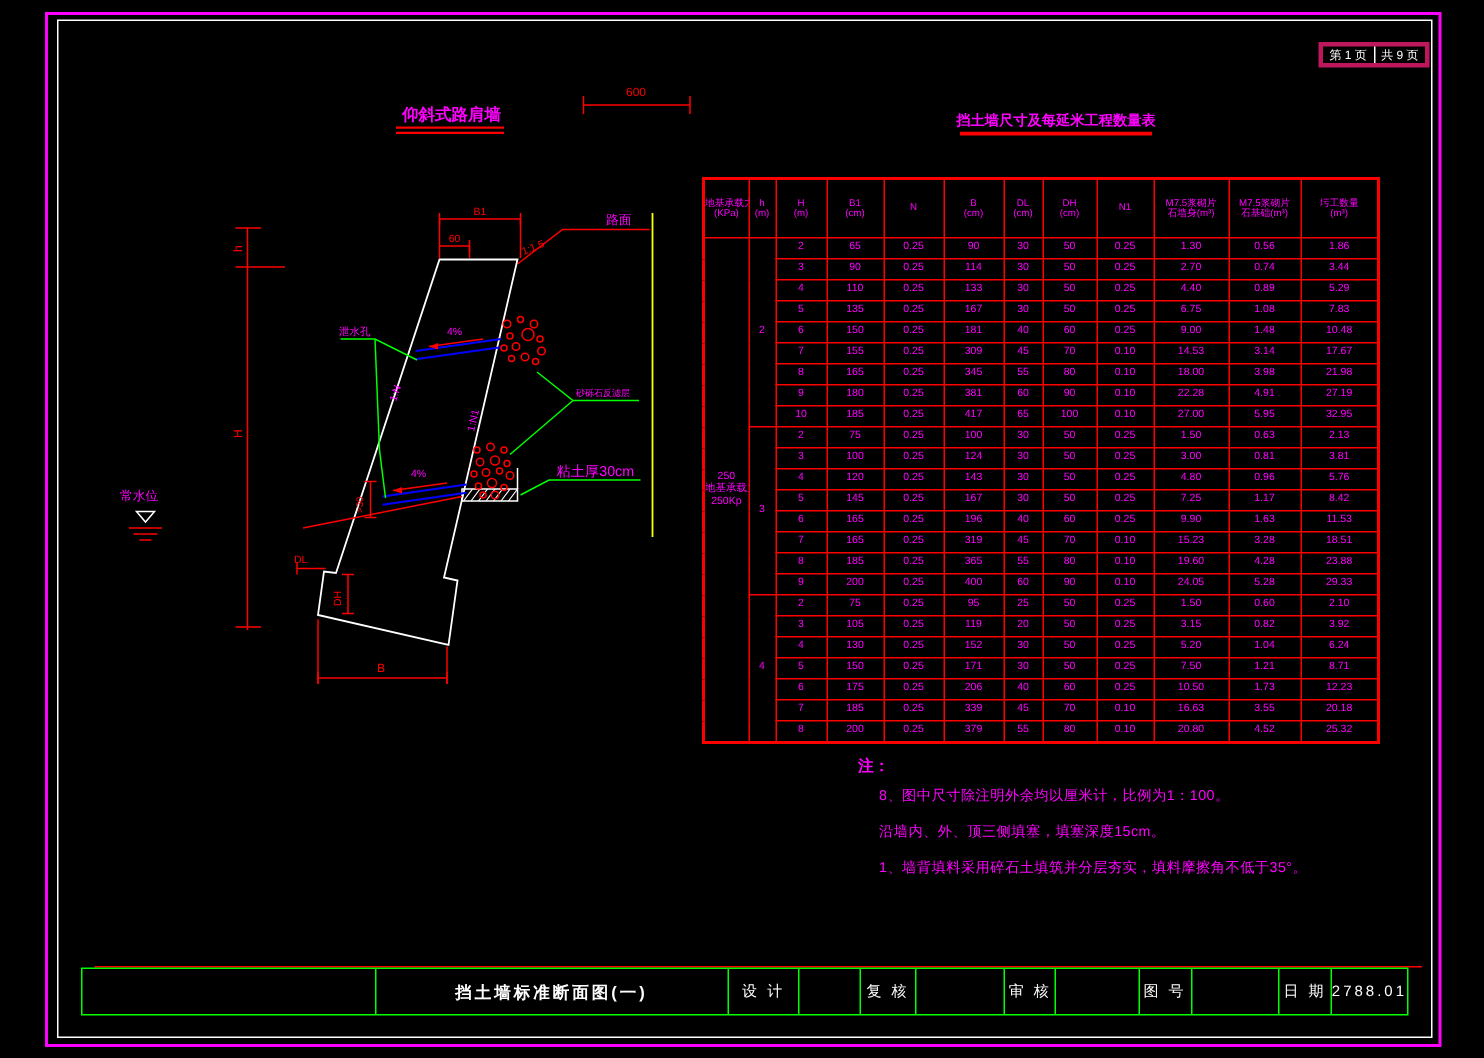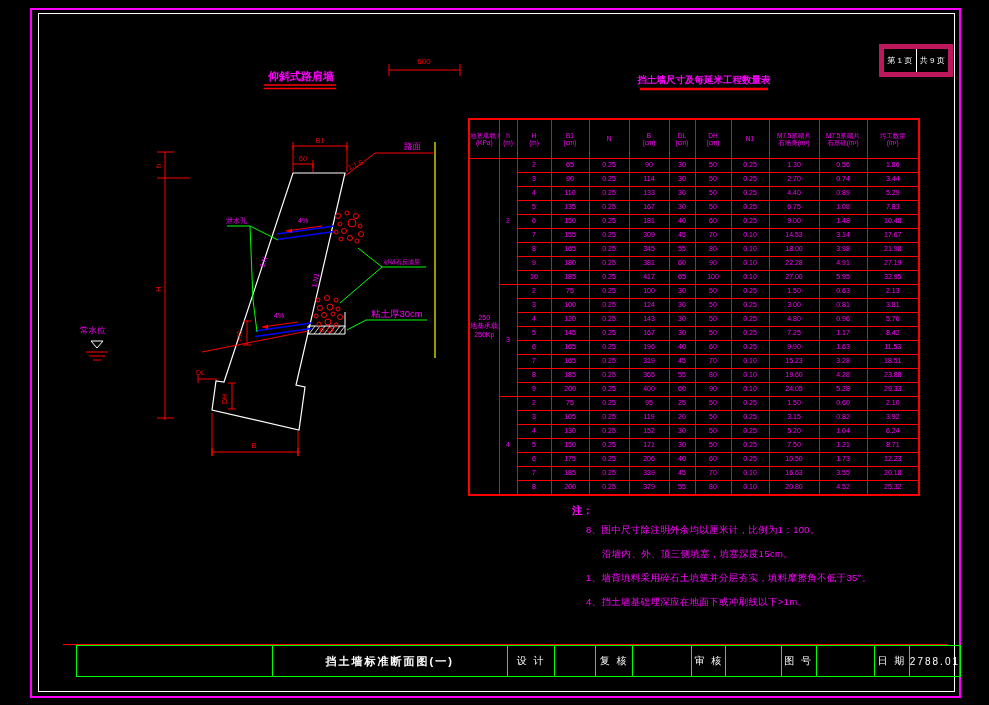--- a/index.html
+++ b/index.html
@@ -14,32 +14,32 @@
             border:2px solid #ff0000;}
   table.qty th,table.qty td{border:1px solid #ff0000;color:#ff00ff;text-align:center;
             padding:0;font-size:7px;line-height:1.15;overflow:hidden;white-space:nowrap;}
   table.qty thead th{height:38px;font-weight:normal;font-size:6.5px;}
   table.qty tbody td{height:13px;font-size:7px;}
   td.cap-cell{font-size:5.5px;white-space:normal;}
   
   .notes{position:absolute;left:572px;top:504px;width:350px;z-index:3;color:#ff00ff;font-size:9.5px;}
   .notes .note-title{font-size:10.5px;font-weight:bold;margin-bottom:6px;}
   .note-line{margin:0 0 11px 14px;letter-spacing:0.3px;}
-  .note-line.cont{margin-left:30px;}
+  .note-line.cont{margin-left:14px;}
   
   .tbar-redline{position:absolute;left:63px;top:644px;width:885px;height:0;border-top:1px solid #ff0000;z-index:3;}
-  .titlebar{position:absolute;left:76px;top:645px;width:885px;height:32px;border:1px solid #00ff00;
+  .titlebar{position:absolute;left:54px;top:645px;width:885px;height:32px;border:1px solid #00ff00;
             box-sizing:border-box;display:flex;z-index:3;text-align:center;}
   .titlebar .cell{height:100%;box-sizing:border-box;border-right:1px solid #00ff00;color:#fff;
             display:flex;align-items:center;justify-content:center;font-size:10px;letter-spacing:2px;white-space:nowrap;}
   .titlebar .cell:last-child{border-right:none;}
   .titlebar .cell.big{font-size:11px;font-weight:bold;}
   
-  .pagebox{position:absolute;left:879px;top:28px;width:74px;height:33px;border:5px solid #be185d;
-           box-sizing:border-box;display:flex;z-index:3;margin-top:16px;}
+  .pagebox{position:absolute;left:879px;top:28px;width:74px;height:17px;border:3px solid #be185d;
+           box-sizing:border-box;display:flex;z-index:3;}
   .pagebox .pcell{flex:1;display:flex;align-items:center;justify-content:center;color:#fff;font-size:8px;white-space:nowrap;}
   .pagebox .pcell:first-child{border-right:1px solid #ffffff;}
 </style>
 </head>
 <body>
 
 <div class="canvas">
 
   <div class="frame-outer"></div>
   <div class="frame-inner"></div>
@@ -580,21 +580,20 @@
         </tbody>
     </table>
   </div>
 
   <div class="notes">
     <div class="note-title">注：</div>
     <div>
         <div class="note-line">8、图中尺寸除注明外余均以厘米计，比例为1：100。</div>
         <div class="note-line cont">沿墙内、外、顶三侧填塞，填塞深度15cm。</div>
         <div class="note-line">1、墙背填料采用碎石土填筑并分层夯实，填料摩擦角不低于35°。</div>
-        <div class="note-line">4、挡土墙基础埋深应在地面下或冲刷线以下&gt;1m。</div>
       </div>
   </div>
 
   <div class="tbar-redline"></div>
   <div class="titlebar">
     <div class="cell" style="width:197px"></div>
     <div class="cell big" style="width:237px">挡土墙标准断面图(一)</div>
     <div class="cell" style="width:48px">设 计</div>
     <div class="cell" style="width:41px"></div>
     <div class="cell" style="width:37px">复 核</div>

